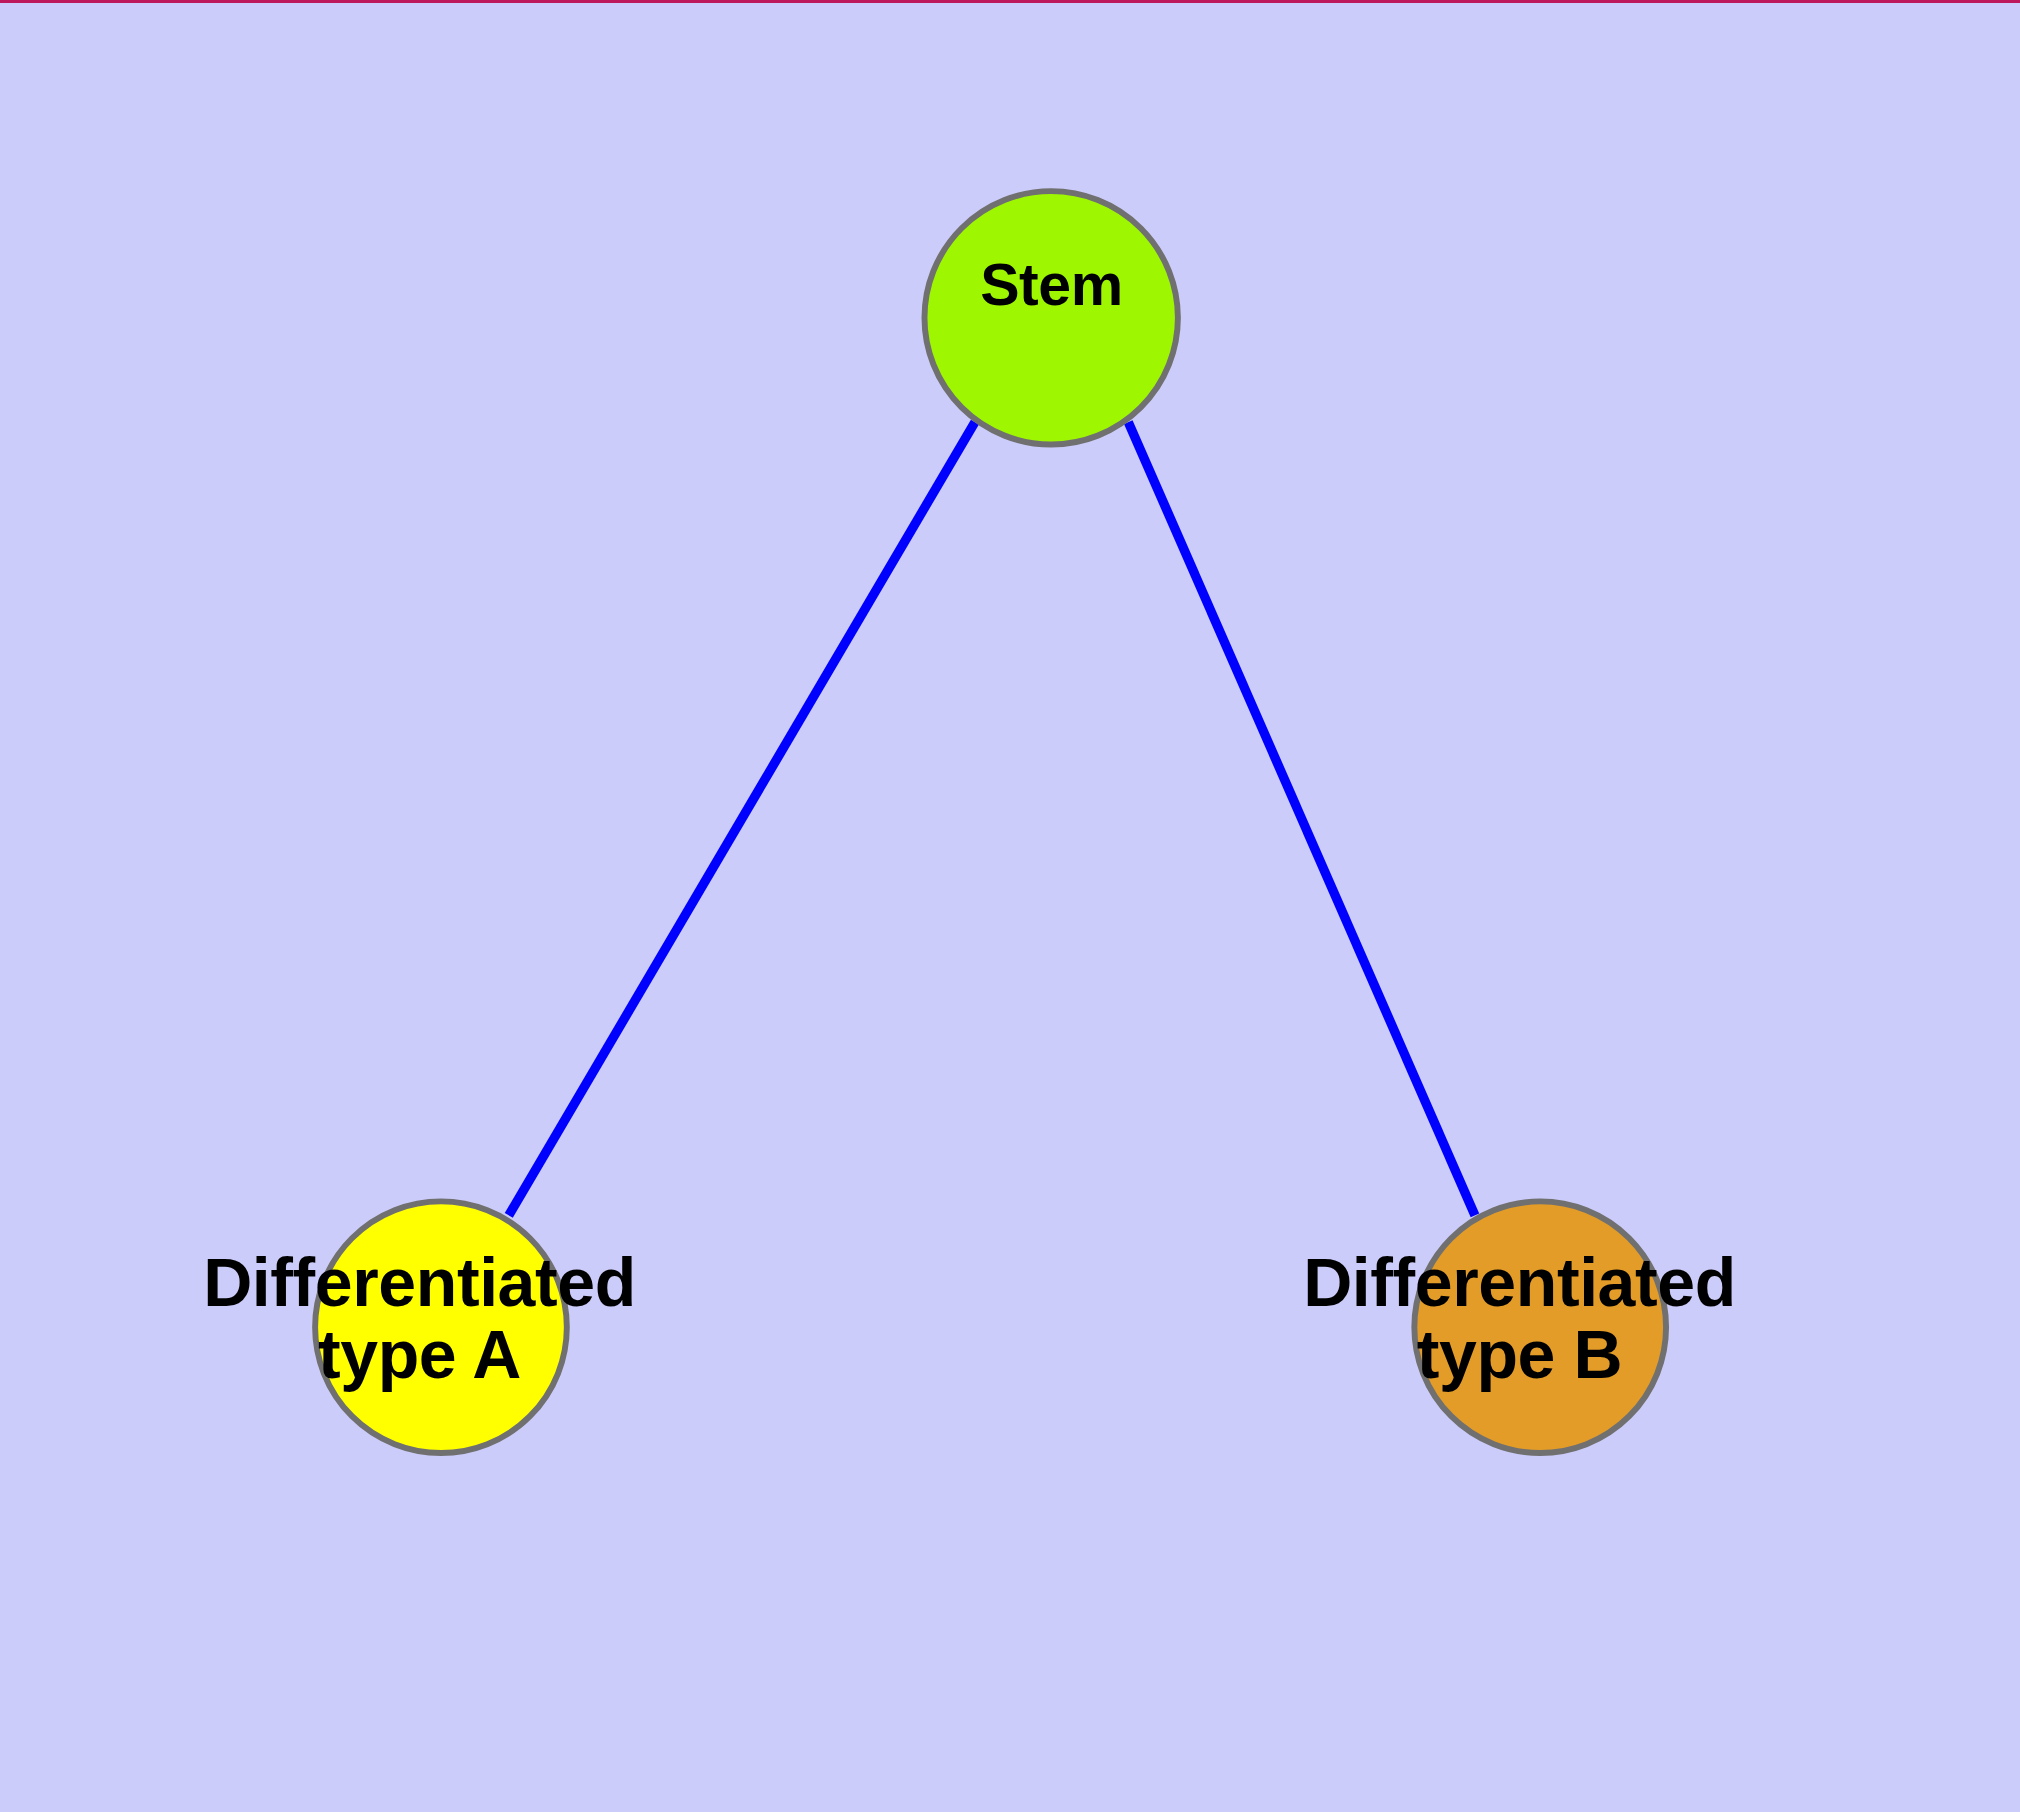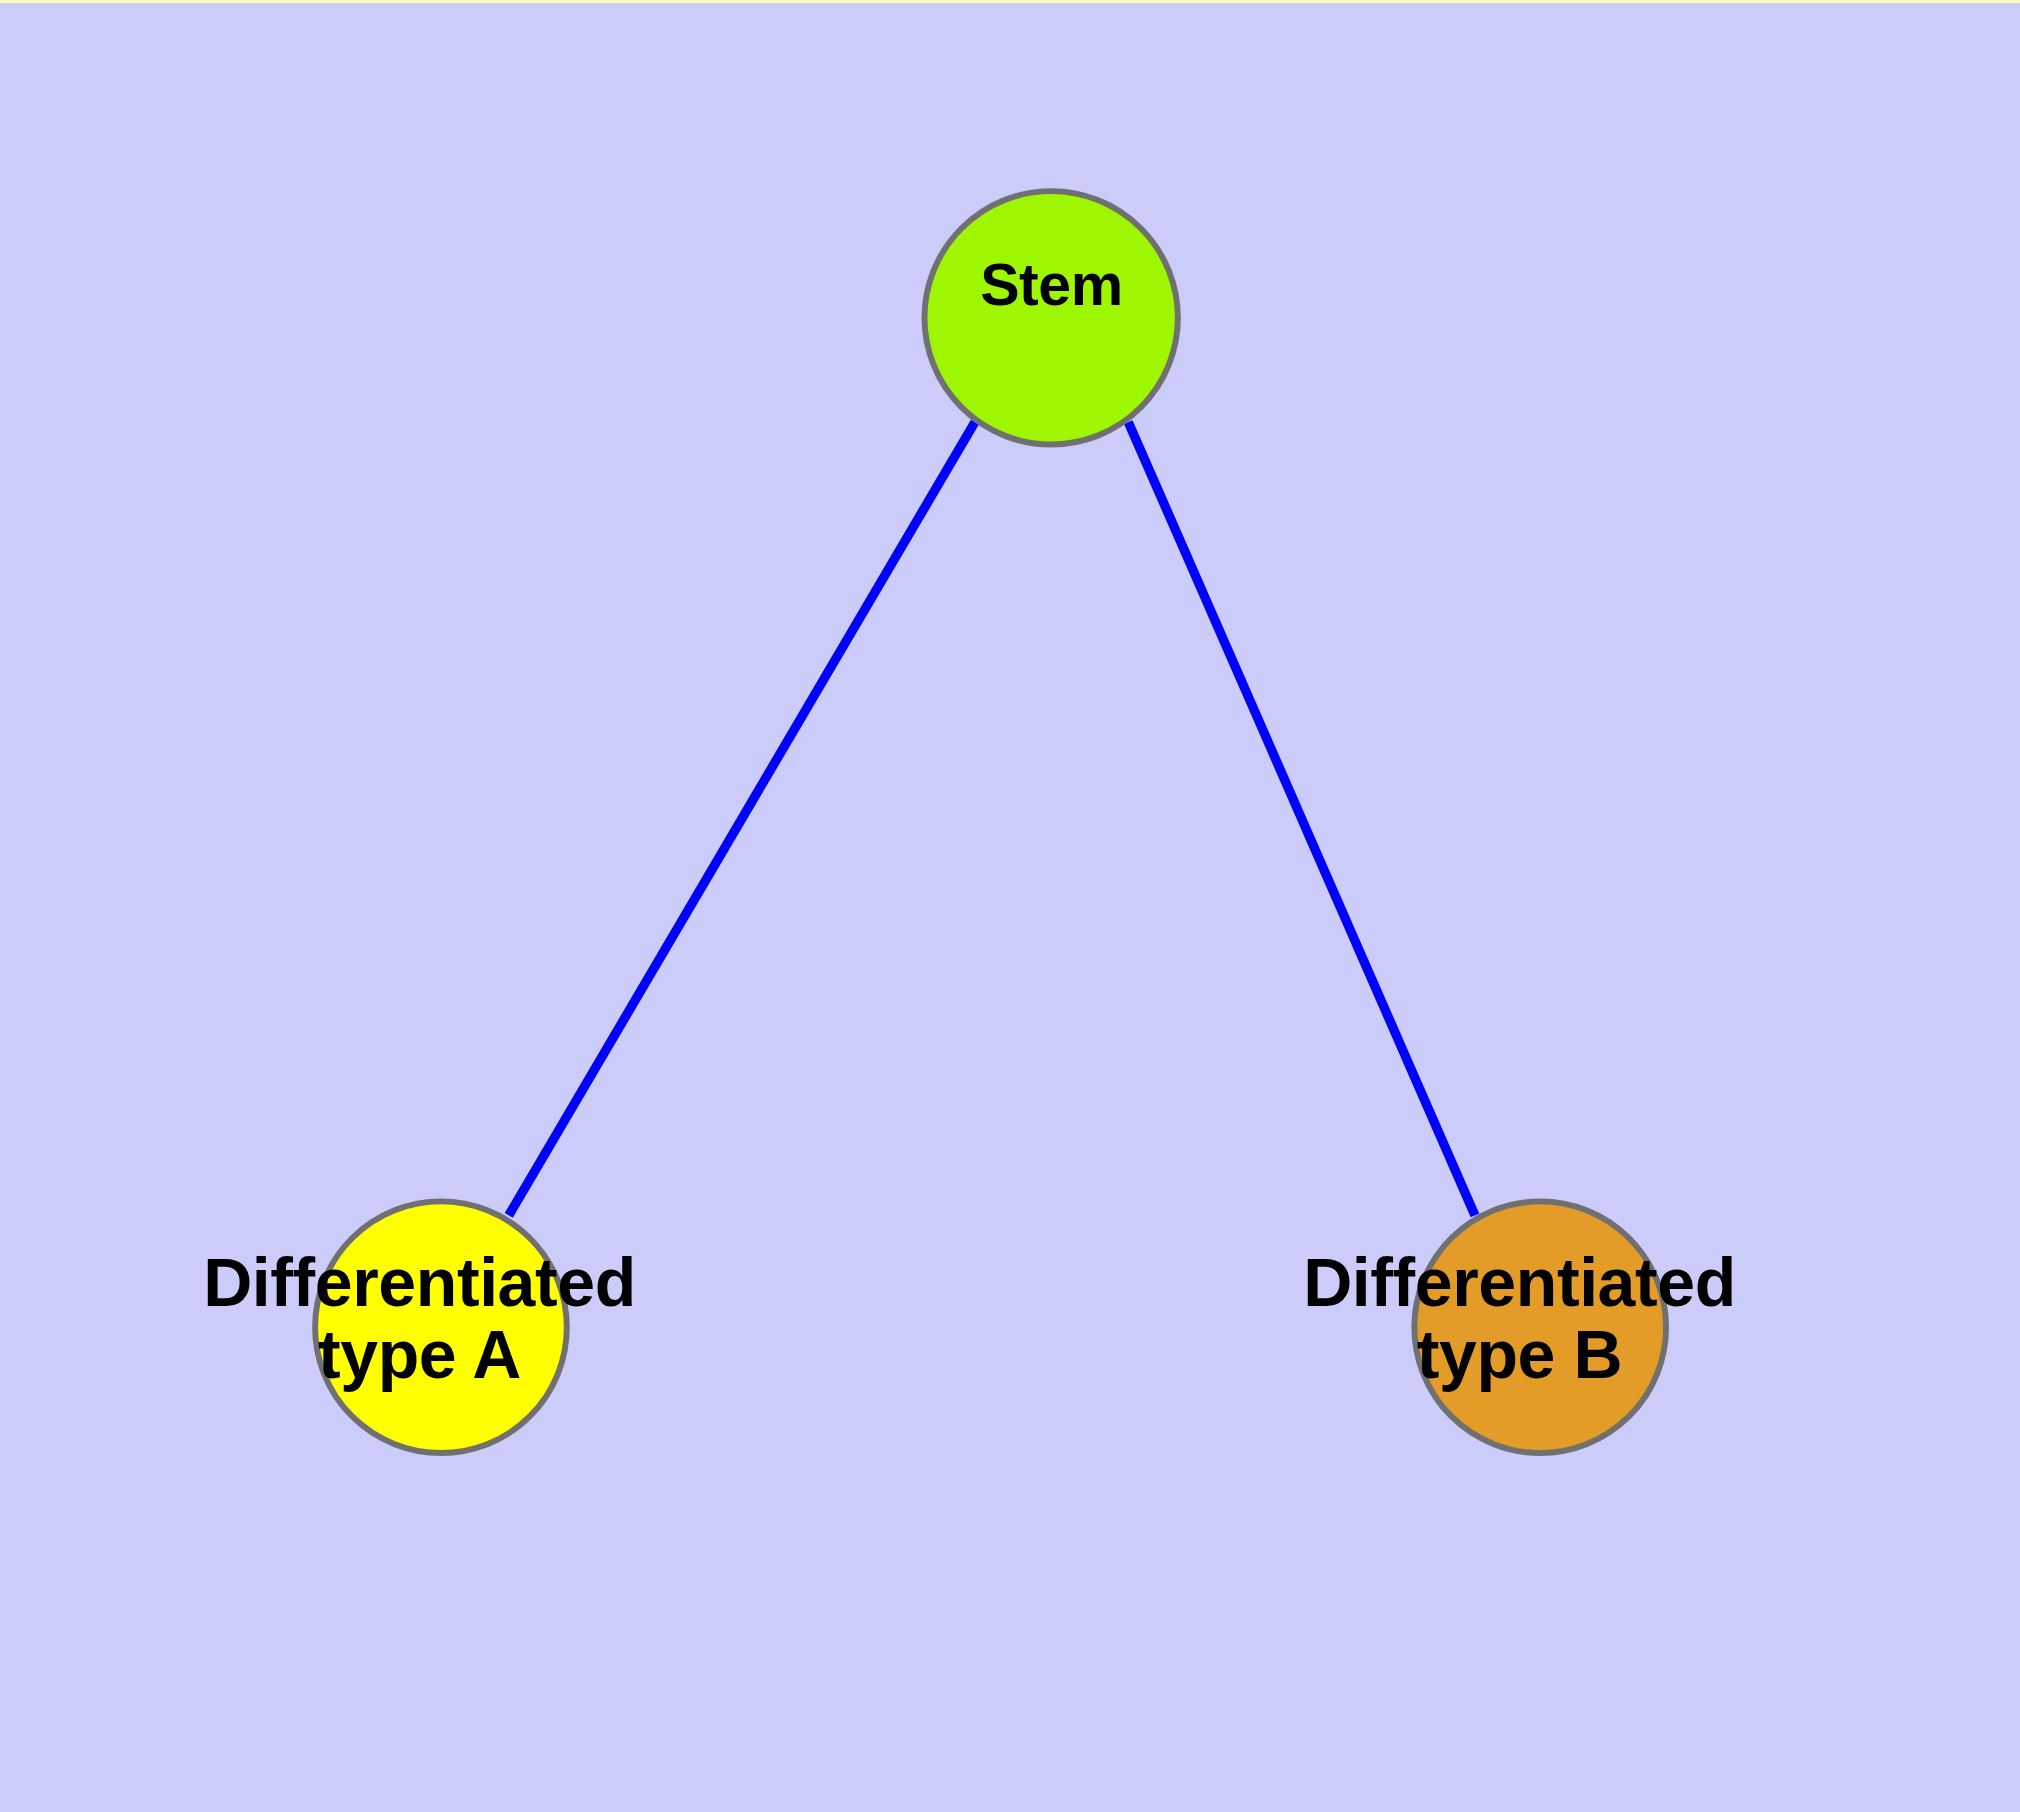--- a/index.html
+++ b/index.html
@@ -5,21 +5,21 @@
   html, body {
     margin: 0;
     padding: 0;
     background: #ffffff;
   }
   #canvas {
     position: relative;
     width: 2021px;
     height: 1812px;
     overflow: hidden;
-    background: #fef9c3;
+    background: #be185d;
     font-family: "Liberation Sans", sans-serif;
   }
   #plot-bg {
     position: absolute;
     left: 0;
     top: 3.4px;
     width: 2021px;
     height: 1809px;
     background: #ccccfa;
   }

